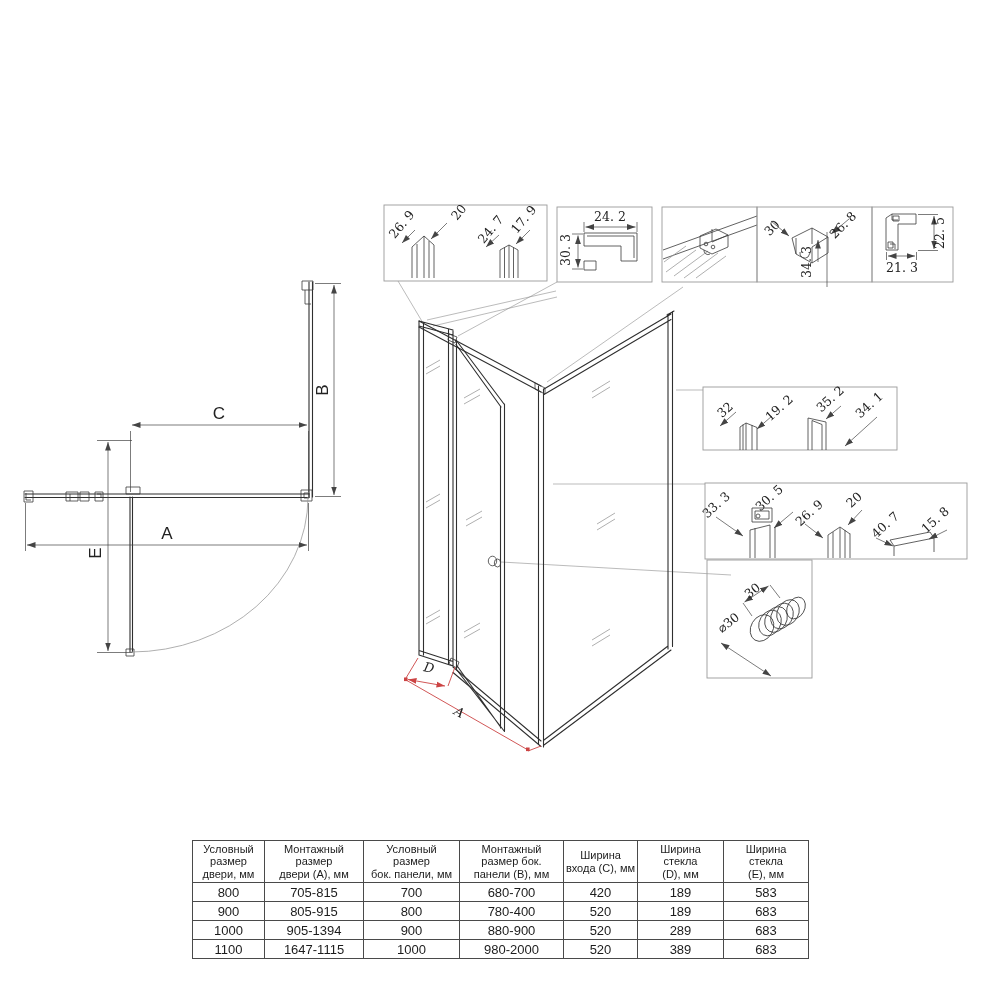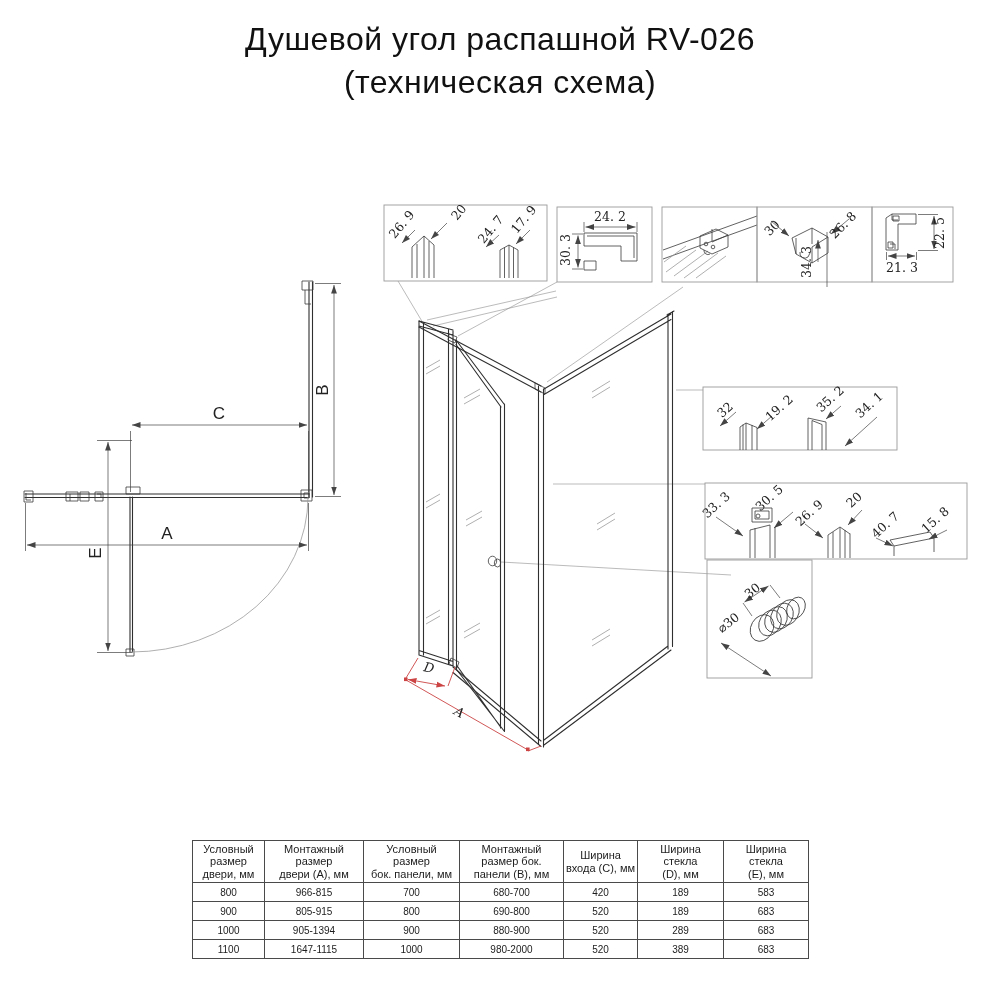--- a/index.html
+++ b/index.html
@@ -16,31 +16,27 @@
   .dim{stroke:#444;stroke-width:.7;fill:none;}
   .red{stroke:#cc4444;stroke-width:.9;fill:none;}
   .dimtxt{font-family:"DejaVu Serif",serif;font-size:12.5px;fill:#222;}
   .plantxt{font-family:"Liberation Sans",sans-serif;font-size:17px;fill:#222;}
   .isotxt{font-family:"DejaVu Serif",serif;font-size:13px;font-style:italic;fill:#222;}
   #spectable{position:absolute;left:192px;top:840px;width:616px;border-collapse:collapse;
              table-layout:fixed;padding-left:14px;}
   #spectable th,#spectable td{border:1px solid #4a4a4a;text-align:center;vertical-align:middle;
              color:#1c1c1c;padding:0;}
   #spectable th{font-size:11px;font-weight:400;line-height:1.15;height:41px;white-space:pre-line;}
-  #spectable td{font-size:10px;height:18px;}
+  #spectable td{font-size:13px;height:18px;}
 </style>
 </head>
 <body>
 
 <div id="page">
 
-  <div id="title">
-    <div>Душевой угол распашной RV-026</div>
-    <div>(техническая схема)</div>
-  </div>
 
   <svg width="1000" height="1000" viewBox="0 0 1000 1000">
     <defs>
       <marker id="ab" markerUnits="userSpaceOnUse" markerWidth="10" markerHeight="8" refX="8.5" refY="3.5" orient="auto-start-reverse">
         <path d="M0 .6 L8.5 3.5 L0 6.4 Z" fill="#444"></path>
       </marker>
       <marker id="ar" markerUnits="userSpaceOnUse" markerWidth="10" markerHeight="8" refX="8.5" refY="3.5" orient="auto-start-reverse">
         <path d="M0 .6 L8.5 3.5 L0 6.4 Z" fill="#cc4444"></path>
       </marker>
     </defs>
@@ -268,32 +264,32 @@
 стекла
 (D), мм</th>
         <th>Ширина
 стекла
 (Е), мм</th>
       </tr>
     </thead>
     <tbody>
       <tr>
         <td>800</td>
-        <td>966-815</td>
+        <td>705-815</td>
         <td>700</td>
         <td>680-700</td>
         <td>420</td>
         <td>189</td>
         <td>583</td>
       </tr>
       <tr>
         <td>900</td>
         <td>805-915</td>
         <td>800</td>
-        <td>690-800</td>
+        <td>780-400</td>
         <td>520</td>
         <td>189</td>
         <td>683</td>
       </tr>
       <tr>
         <td>1000</td>
         <td>905-1394</td>
         <td>900</td>
         <td>880-900</td>
         <td>520</td>

